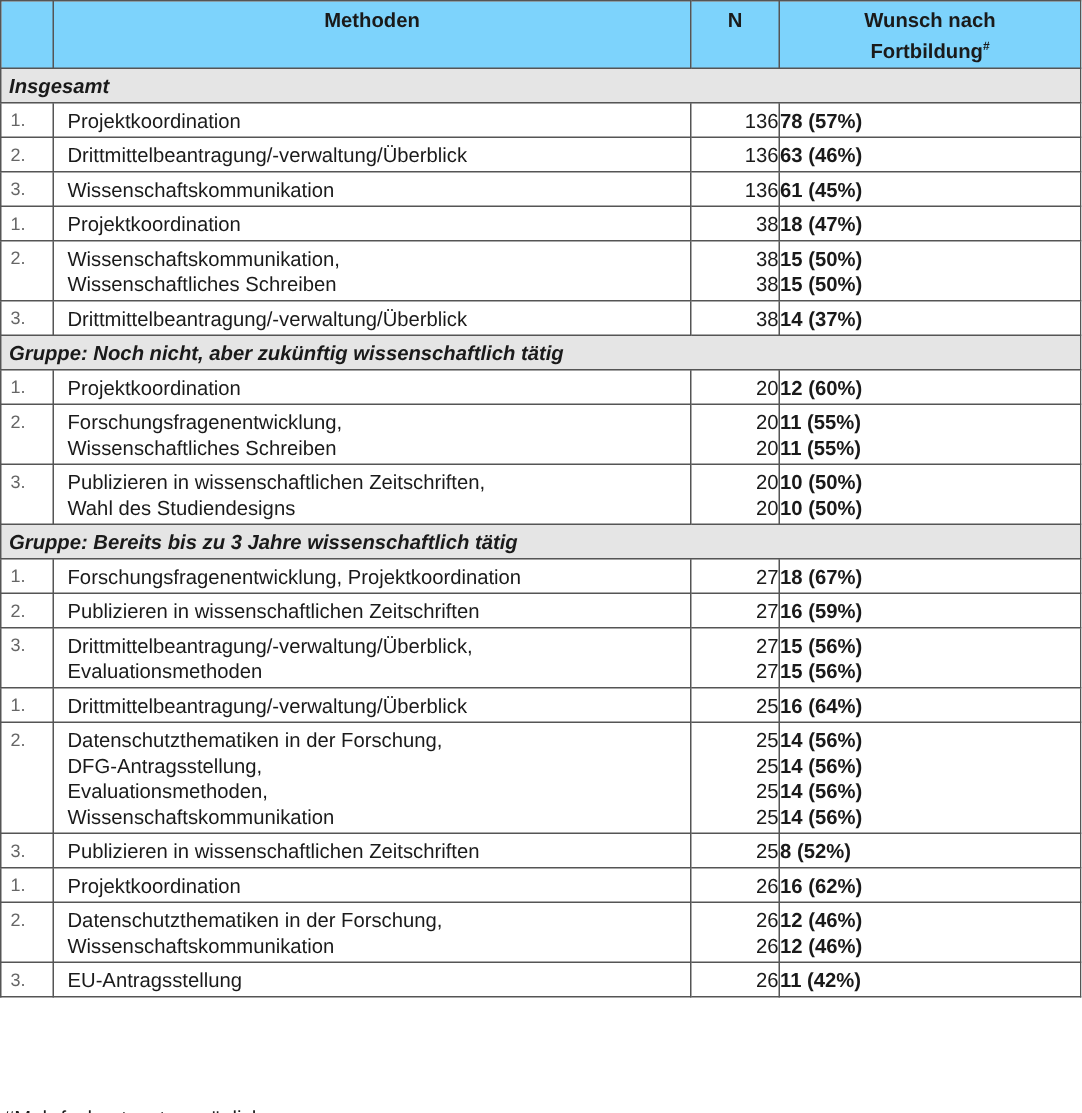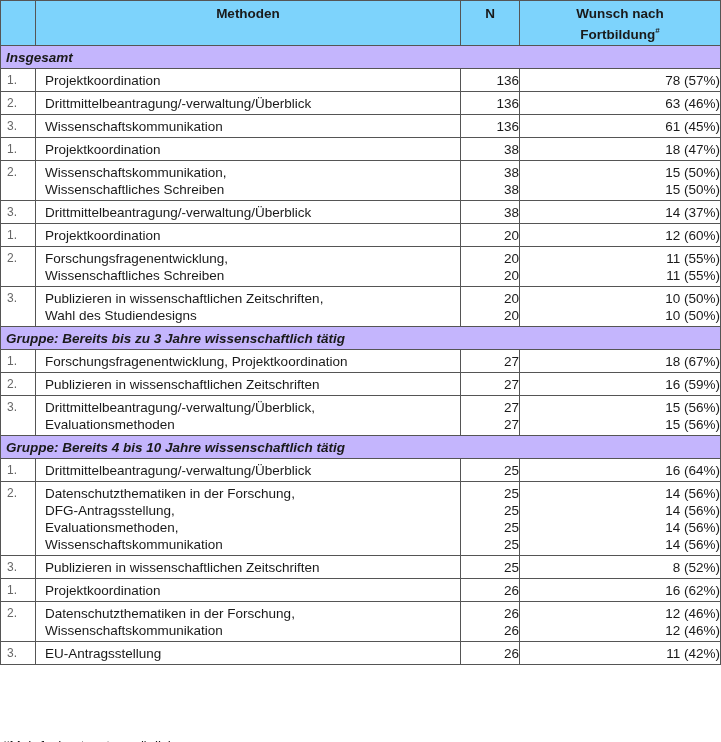--- a/index.html
+++ b/index.html
@@ -8,27 +8,27 @@
   table { position: absolute; left: 0; top: 0; width: 720px; border-collapse: collapse;
           table-layout: fixed; font-size: 13.5px; }
   col.c-num { width: 35px; }
   col.c-meth { width: 425px; }
   col.c-n { width: 59px; }
   col.c-w { width: 201px; }
   td, th { border: 1px solid #555; padding: 0; vertical-align: top; }
   thead th { background: #7dd3fc; font-weight: bold; font-size: 13.5px; height: 40px;
              text-align: center; vertical-align: top; padding-top: 4px; line-height: 17px; margin-top: 24px; }
   thead th sup { font-size: 8px; }
-  tr.group td { background: #c4b5fd; font-style: italic; font-weight: bold; height: 22px;
+  tr.group td { background: #e5e5e5; font-style: italic; font-weight: bold; height: 22px;
                 padding-left: 5px; vertical-align: middle; font-size: 13.5px; border-color: #555; }
   tr.data td { line-height: 17px; padding-top: 3px; padding-bottom: 2px; border-top-color: #999; }
   td.rank { color: #666; font-size: 12px; padding-left: 6px; }
   td.meth { padding-left: 9px; }
   td.n { text-align: right; }
-  td.w { text-align: right; }
+  td.w { text-align: left; font-weight: bold; }
   .footnote { position: absolute; left: 2px; top: 724px; font-size: 13.5px; line-height: 17px; margin-top: 13px; }
 </style>
 </head>
 <body>
 
 <table>
   <colgroup>
     <col class="c-num">
       <col class="c-meth">
       <col class="c-n">
@@ -117,20 +117,23 @@
         <td class="meth">
           <div>Drittmittelbeantragung/-verwaltung/Überblick</div>
         </td>
         <td class="n">
           <div>38</div>
         </td>
         <td class="w">
           <div>14 (37%)</div>
         </td>
       </tr>
+      <tr class="group">
+        <td colspan="4">Gruppe: Noch nicht, aber zukünftig wissenschaftlich tätig</td>
+      </tr>
       <tr class="data">
         <td class="rank">1.</td>
         <td class="meth">
           <div>Projektkoordination</div>
         </td>
         <td class="n">
           <div>20</div>
         </td>
         <td class="w">
           <div>12 (60%)</div>
@@ -200,23 +203,20 @@
           <div>Evaluationsmethoden</div>
         </td>
         <td class="n">
           <div>27</div>
           <div>27</div>
         </td>
         <td class="w">
           <div>15 (56%)</div>
           <div>15 (56%)</div>
         </td>
-      </tr>
-      <tr class="group">
-        <td colspan="4">Gruppe: Bereits 4 bis 10 Jahre wissenschaftlich tätig</td>
       </tr>
       <tr class="data">
         <td class="rank">1.</td>
         <td class="meth">
           <div>Drittmittelbeantragung/-verwaltung/Überblick</div>
         </td>
         <td class="n">
           <div>25</div>
         </td>
         <td class="w">

